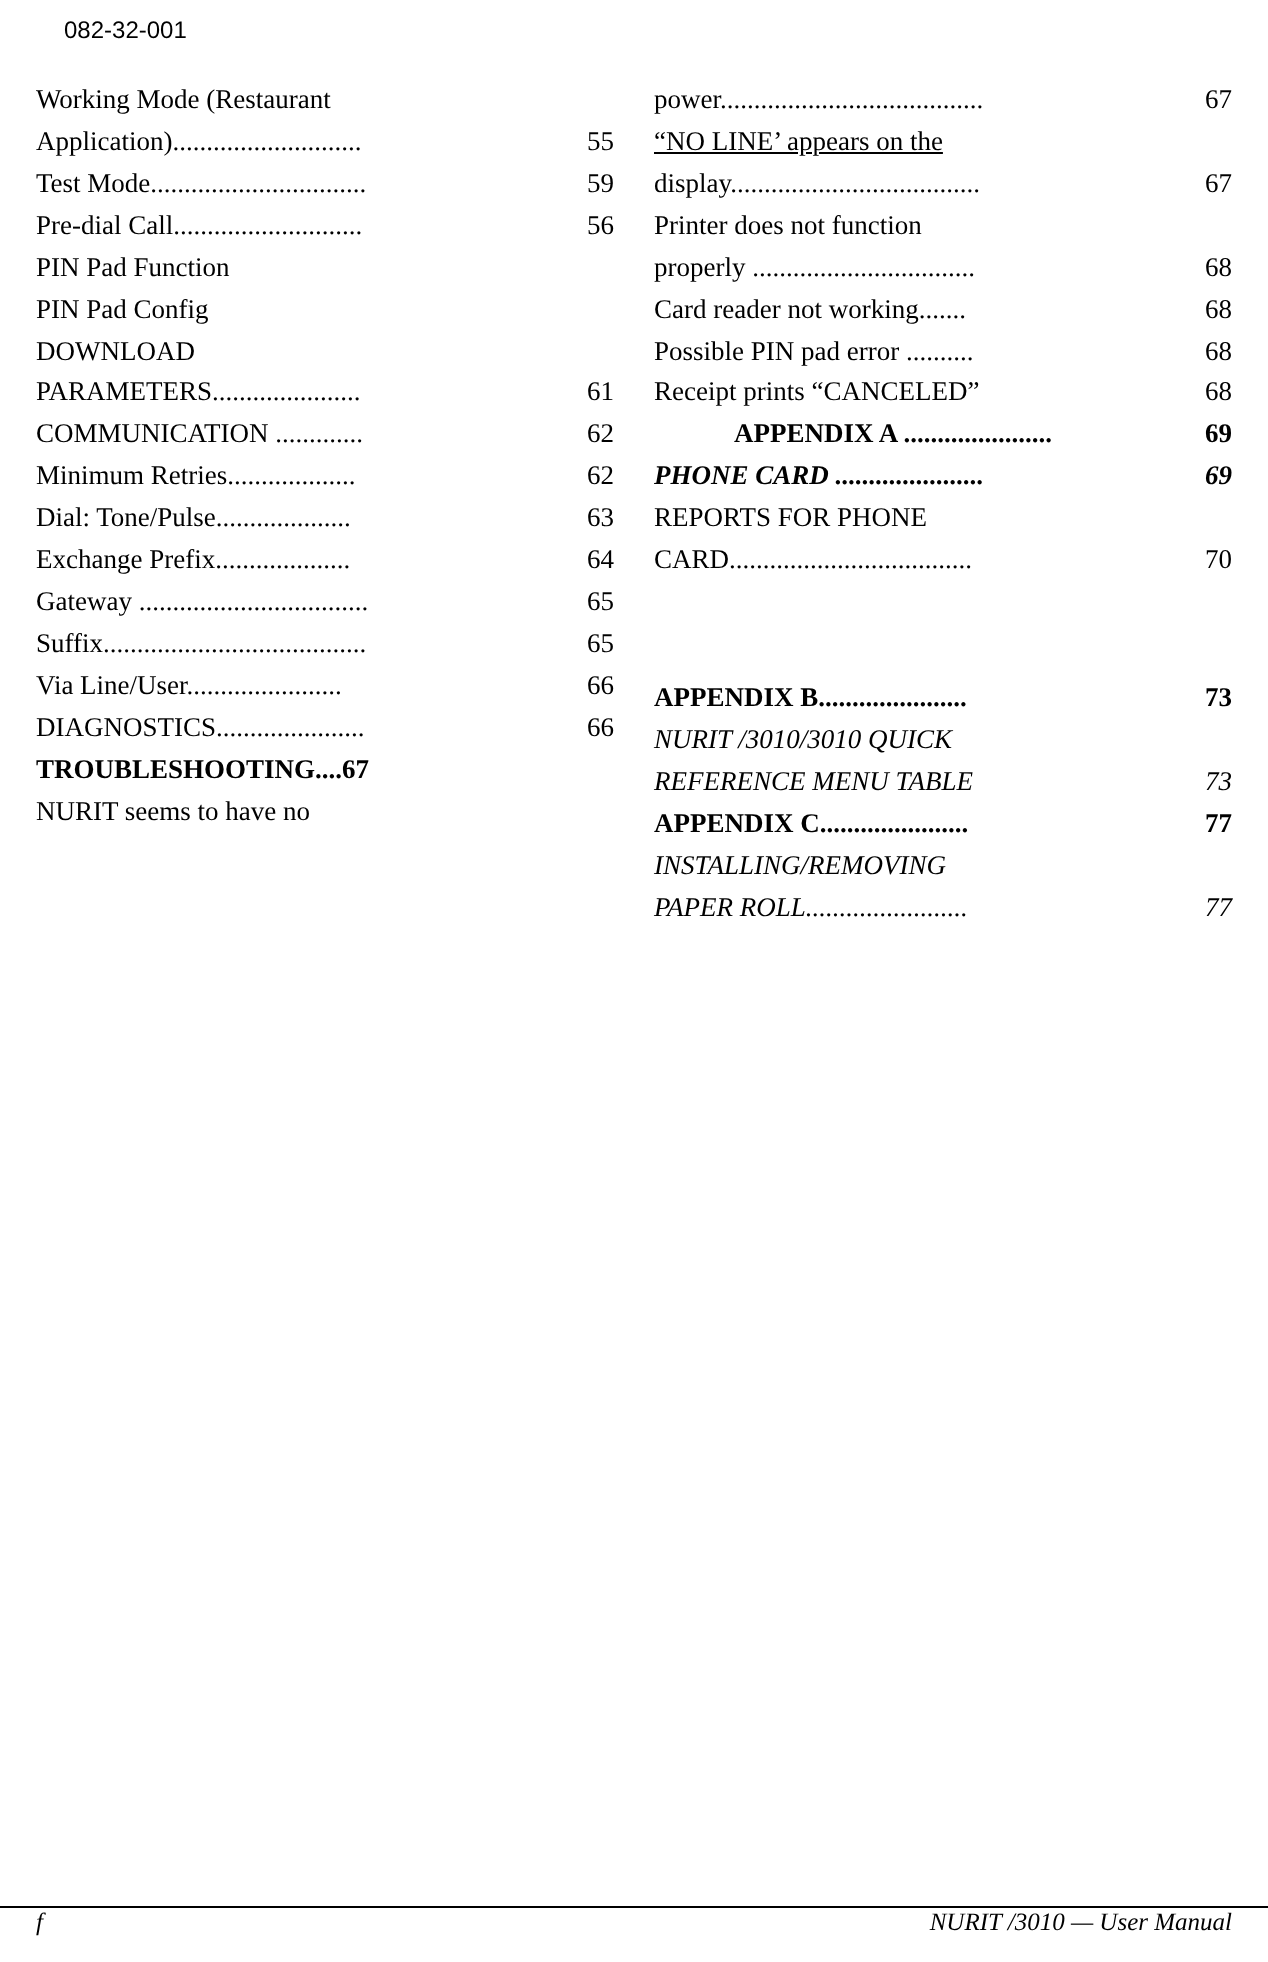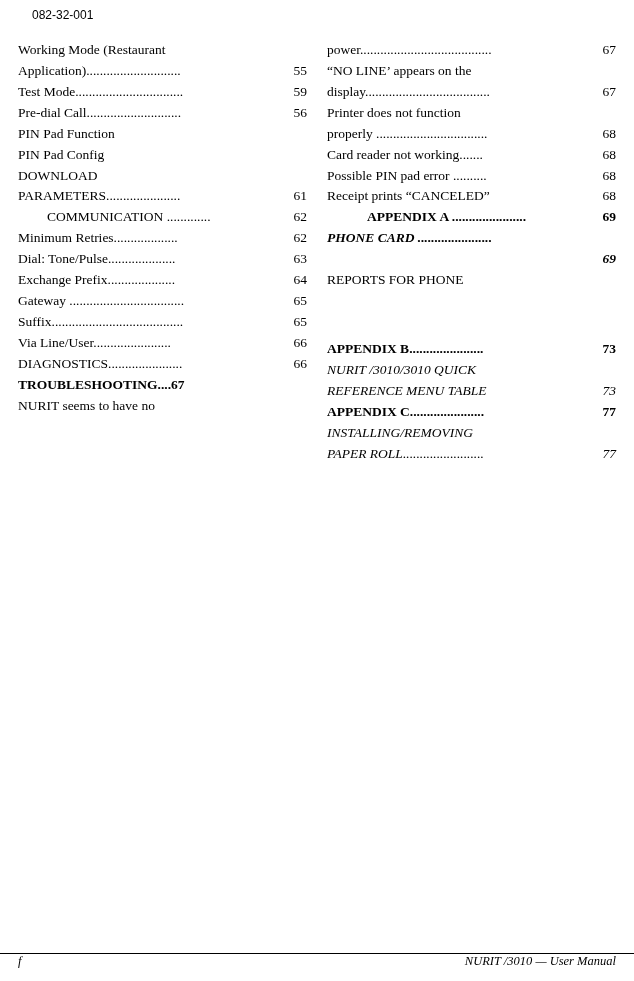--- a/index.html
+++ b/index.html
@@ -89,21 +89,21 @@
         <span style="min-width: 25px; text-align: right;">56</span>
       </div>
       <div style="line-height: 1.55; display: block;"><span>PIN Pad Function</span></div>
       <div style="line-height: 1.55; display: block;"><span>PIN Pad Config</span></div>
       <div style="line-height: 1.55; display: block;"><span>DOWNLOAD</span></div>
       <div style="display: flex; justify-content: space-between; line-height: 1.55;">
         <span style="flex: 1 1 0%;">PARAMETERS......................</span>
         <span style="min-width: 25px; text-align: right;">61</span>
       </div>
       <div style="display: flex; justify-content: space-between; line-height: 1.55;">
-        <span style="flex: 1 1 0%; margin-left: 29px;">COMMUNICATION .............</span>
+        <span style="flex: 1 1 0%;">COMMUNICATION .............</span>
         <span style="min-width: 25px; text-align: right;">62</span>
       </div>
       <div style="display: flex; justify-content: space-between; line-height: 1.55;">
         <span style="flex: 1 1 0%;">Minimum Retries...................</span>
         <span style="min-width: 25px; text-align: right;">62</span>
       </div>
       <div style="display: flex; justify-content: space-between; line-height: 1.55;">
         <span style="flex: 1 1 0%;">Dial: Tone/Pulse....................</span>
         <span style="min-width: 25px; text-align: right;">63</span>
       </div>
@@ -129,21 +129,21 @@
       </div>
       <div style="line-height: 1.55; display: block;"><span style="font-weight: bold;">TROUBLESHOOTING....67</span></div>
       <div style="line-height: 1.55; display: block;"><span>NURIT seems  to have no</span></div>
     </div>
   <div class="toc-column-right">
 
   <div style="display: flex; justify-content: space-between; line-height: 1.55;">
         <span style="flex: 1 1 0%;">power.......................................</span>
         <span style="min-width: 25px; text-align: right;">67</span>
       </div>
-      <div style="line-height: 1.55; display: block;"><span>“NO LINE’ appears on the</span></div>
+      <div style="line-height: 1.55; display: block; text-decoration: underline;"><span>“NO LINE’ appears on the</span></div>
       <div style="display: flex; justify-content: space-between; line-height: 1.55; gap: 40px;">
         <span style="flex: 1 1 0%;">display.....................................</span>
         <span style="min-width: 25px; text-align: right;">67</span>
       </div>
       <div style="line-height: 1.55; display: block;"><span>Printer does not function</span></div>
       <div style="display: flex; justify-content: space-between; line-height: 1.55;">
         <span style="flex: 1 1 0%;">properly .................................</span>
         <span style="min-width: 25px; text-align: right;">68</span>
       </div>
       <div style="display: flex; justify-content: space-between; line-height: 1.55;">
@@ -155,25 +155,29 @@
         <span style="min-width: 25px; text-align: right;">68</span>
       </div>
       <div style="display: flex; justify-content: space-between; line-height: 1.55;">
         <span style="flex: 1 1 0%;">Receipt prints “CANCELED”</span>
         <span style="min-width: 25px; text-align: right;">68</span>
       </div>
       <div style="display: flex; justify-content: space-between; line-height: 1.55; margin-left: 40px;">
         <span style="flex: 1 1 0%; font-weight: bold;">APPENDIX  A ......................</span>
         <span style="min-width: 25px; text-align: right; font-weight: bold;">69</span>
       </div>
-      <div style="display: flex; justify-content: flex-start; line-height: 1.55; flex-direction: column;">
+      <div style="display: flex; justify-content: flex-start; line-height: 1.55;">
         <span style="flex: 1 1 0%; font-weight: bold; font-style: italic;">PHONE CARD ......................</span>
         <span style="min-width: 25px; text-align: right; font-weight: bold; font-style: italic;">69</span>
       </div>
       <div style="line-height: 1.55; display: block;"><span>REPORTS FOR PHONE</span></div>
+      <div style="display: flex; justify-content: space-between; line-height: 1.55;">
+        <span style="flex: 1 1 0%;">CARD....................................</span>
+        <span style="min-width: 25px; text-align: right;">70</span>
+      </div>
       <div style="display: flex; justify-content: space-between; line-height: 1.55; margin-top: 48px;">
         <span style="flex: 1 1 0%; font-weight: bold;">APPENDIX  B......................</span>
         <span style="min-width: 25px; text-align: right; font-weight: bold;">73</span>
       </div>
       <div style="line-height: 1.55; display: block;"><span style="font-style: italic;">NURIT /3010/3010 QUICK</span></div>
       <div style="display: flex; justify-content: space-between; line-height: 1.55;">
         <span style="flex: 1 1 0%; font-style: italic;">REFERENCE MENU TABLE</span>
         <span style="min-width: 25px; text-align: right; font-style: italic;">73</span>
       </div>
       <div style="display: flex; justify-content: space-between; line-height: 1.55;">

